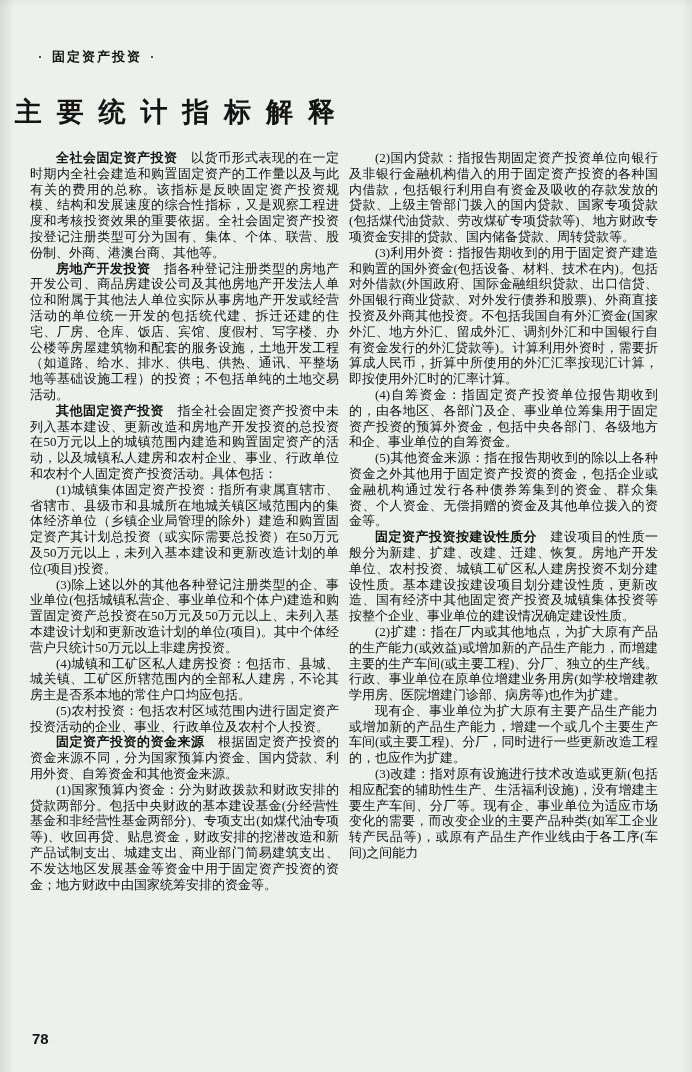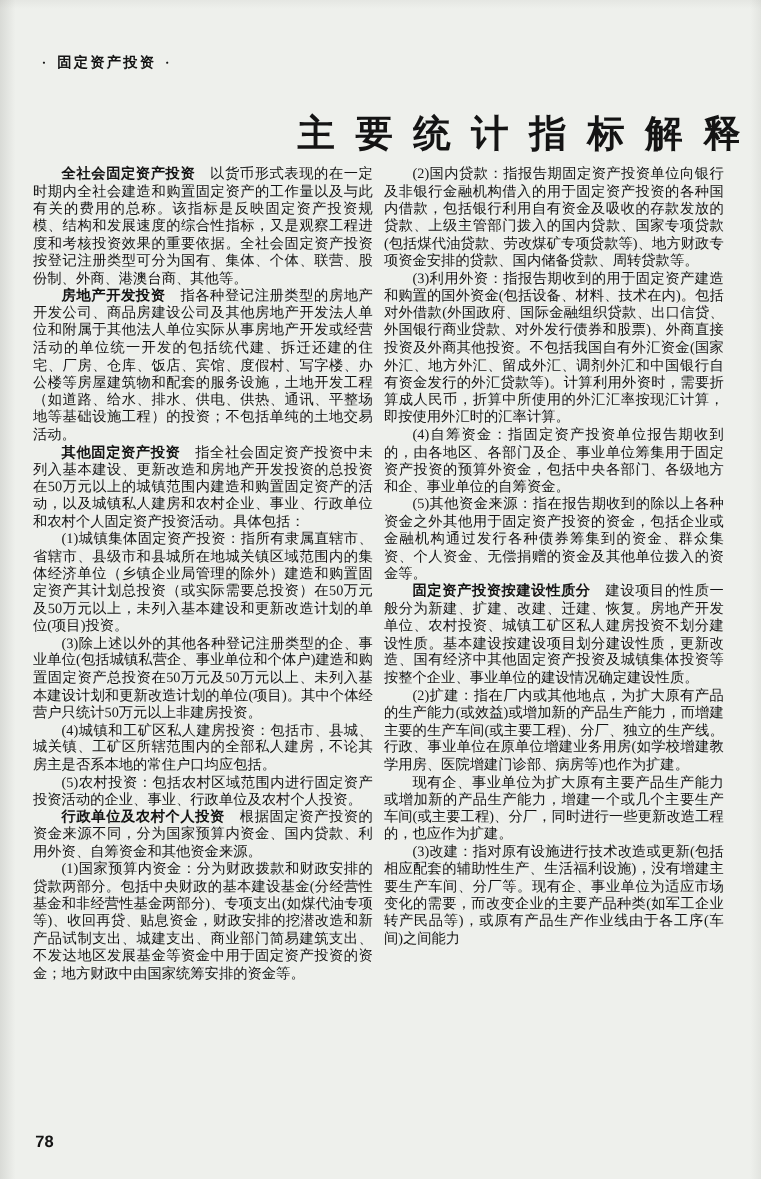--- a/index.html
+++ b/index.html
@@ -19,22 +19,22 @@
       linear-gradient(to bottom,rgba(120,120,115,0.08) 0, rgba(120,120,115,0) 8px);
   }
   .header-mark{
     position:absolute;top:48px;left:30px;
     font-size:13px;font-weight:bold;letter-spacing:2px;
     white-space:nowrap;
   }
   .header-mark .bullet{font-size:12px;margin:0 8px;}
   .page-title{
     position:absolute;top:76px;left:0;right:0;
-    text-align:right;
-    font-size:34px;font-weight:bold;
+    text-align:left;
+    font-size:27px;font-weight:bold;
     letter-spacing:0.55em;text-indent:0.55em;
     white-space:nowrap;
   }
   .columns{
     position:absolute;top:150px;left:30px;
     width:632px;
     display:flex;gap:10px;
   }
   .col{width:309px;}
   .para{
@@ -64,21 +64,21 @@
 
 <div class="columns">
   <div class="col" id="col-left">
       <p class="para"><b>全社会固定资产投资</b>　以货币形式表现的在一定时期内全社会建造和购置固定资产的工作量以及与此有关的费用的总称。该指标是反映固定资产投资规模、结构和发展速度的综合性指标，又是观察工程进度和考核投资效果的重要依据。全社会固定资产投资按登记注册类型可分为国有、集体、个体、联营、股份制、外商、港澳台商、其他等。</p>
       <p class="para"><b>房地产开发投资</b>　指各种登记注册类型的房地产开发公司、商品房建设公司及其他房地产开发法人单位和附属于其他法人单位实际从事房地产开发或经营活动的单位统一开发的包括统代建、拆迁还建的住宅、厂房、仓库、饭店、宾馆、度假村、写字楼、办公楼等房屋建筑物和配套的服务设施，土地开发工程（如道路、给水、排水、供电、供热、通讯、平整场地等基础设施工程）的投资；不包括单纯的土地交易活动。</p>
       <p class="para"><b>其他固定资产投资</b>　指全社会固定资产投资中未列入基本建设、更新改造和房地产开发投资的总投资在50万元以上的城镇范围内建造和购置固定资产的活动，以及城镇私人建房和农村企业、事业、行政单位和农村个人固定资产投资活动。具体包括：</p>
       <p class="para">(1)城镇集体固定资产投资：指所有隶属直辖市、省辖市、县级市和县城所在地城关镇区域范围内的集体经济单位（乡镇企业局管理的除外）建造和购置固定资产其计划总投资（或实际需要总投资）在50万元及50万元以上，未列入基本建设和更新改造计划的单位(项目)投资。</p>
       <p class="para">(3)除上述以外的其他各种登记注册类型的企、事业单位(包括城镇私营企、事业单位和个体户)建造和购置固定资产总投资在50万元及50万元以上、未列入基本建设计划和更新改造计划的单位(项目)。其中个体经营户只统计50万元以上非建房投资。</p>
       <p class="para">(4)城镇和工矿区私人建房投资：包括市、县城、城关镇、工矿区所辖范围内的全部私人建房，不论其房主是否系本地的常住户口均应包括。</p>
       <p class="para">(5)农村投资：包括农村区域范围内进行固定资产投资活动的企业、事业、行政单位及农村个人投资。</p>
-      <p class="para"><b>行政单位及农村个人投资</b>　根据固定资产投资的资金来源不同，分为国家预算内资金、国内贷款、利用外资、自筹资金和其他资金来源。</p>
+      <p class="para"><b>固定资产投资的资金来源</b>　根据固定资产投资的资金来源不同，分为国家预算内资金、国内贷款、利用外资、自筹资金和其他资金来源。</p>
       <p class="para">(1)国家预算内资金：分为财政拨款和财政安排的贷款两部分。包括中央财政的基本建设基金(分经营性基金和非经营性基金两部分)、专项支出(如煤代油专项等)、收回再贷、贴息资金，财政安排的挖潜改造和新产品试制支出、城建支出、商业部门简易建筑支出、不发达地区发展基金等资金中用于固定资产投资的资金；地方财政中由国家统筹安排的资金等。</p>
     </div>
   <div class="col" id="col-right">
       <p class="para">(2)国内贷款：指报告期固定资产投资单位向银行及非银行金融机构借入的用于固定资产投资的各种国内借款，包括银行利用自有资金及吸收的存款发放的贷款、上级主管部门拨入的国内贷款、国家专项贷款(包括煤代油贷款、劳改煤矿专项贷款等)、地方财政专项资金安排的贷款、国内储备贷款、周转贷款等。</p>
       <p class="para">(3)利用外资：指报告期收到的用于固定资产建造和购置的国外资金(包括设备、材料、技术在内)。包括对外借款(外国政府、国际金融组织贷款、出口信贷、外国银行商业贷款、对外发行债券和股票)、外商直接投资及外商其他投资。不包括我国自有外汇资金(国家外汇、地方外汇、留成外汇、调剂外汇和中国银行自有资金发行的外汇贷款等)。计算利用外资时，需要折算成人民币，折算中所使用的外汇汇率按现汇计算，即按使用外汇时的汇率计算。</p>
       <p class="para">(4)自筹资金：指固定资产投资单位报告期收到的，由各地区、各部门及企、事业单位筹集用于固定资产投资的预算外资金，包括中央各部门、各级地方和企、事业单位的自筹资金。</p>
       <p class="para">(5)其他资金来源：指在报告期收到的除以上各种资金之外其他用于固定资产投资的资金，包括企业或金融机构通过发行各种债券筹集到的资金、群众集资、个人资金、无偿捐赠的资金及其他单位拨入的资金等。</p>
       <p class="para"><b>固定资产投资按建设性质分</b>　建设项目的性质一般分为新建、扩建、改建、迁建、恢复。房地产开发单位、农村投资、城镇工矿区私人建房投资不划分建设性质。基本建设按建设项目划分建设性质，更新改造、国有经济中其他固定资产投资及城镇集体投资等按整个企业、事业单位的建设情况确定建设性质。</p>
       <p class="para">(2)扩建：指在厂内或其他地点，为扩大原有产品的生产能力(或效益)或增加新的产品生产能力，而增建主要的生产车间(或主要工程)、分厂、独立的生产线。行政、事业单位在原单位增建业务用房(如学校增建教学用房、医院增建门诊部、病房等)也作为扩建。</p>
       <p class="para">现有企、事业单位为扩大原有主要产品生产能力或增加新的产品生产能力，增建一个或几个主要生产车间(或主要工程)、分厂，同时进行一些更新改造工程的，也应作为扩建。</p>

